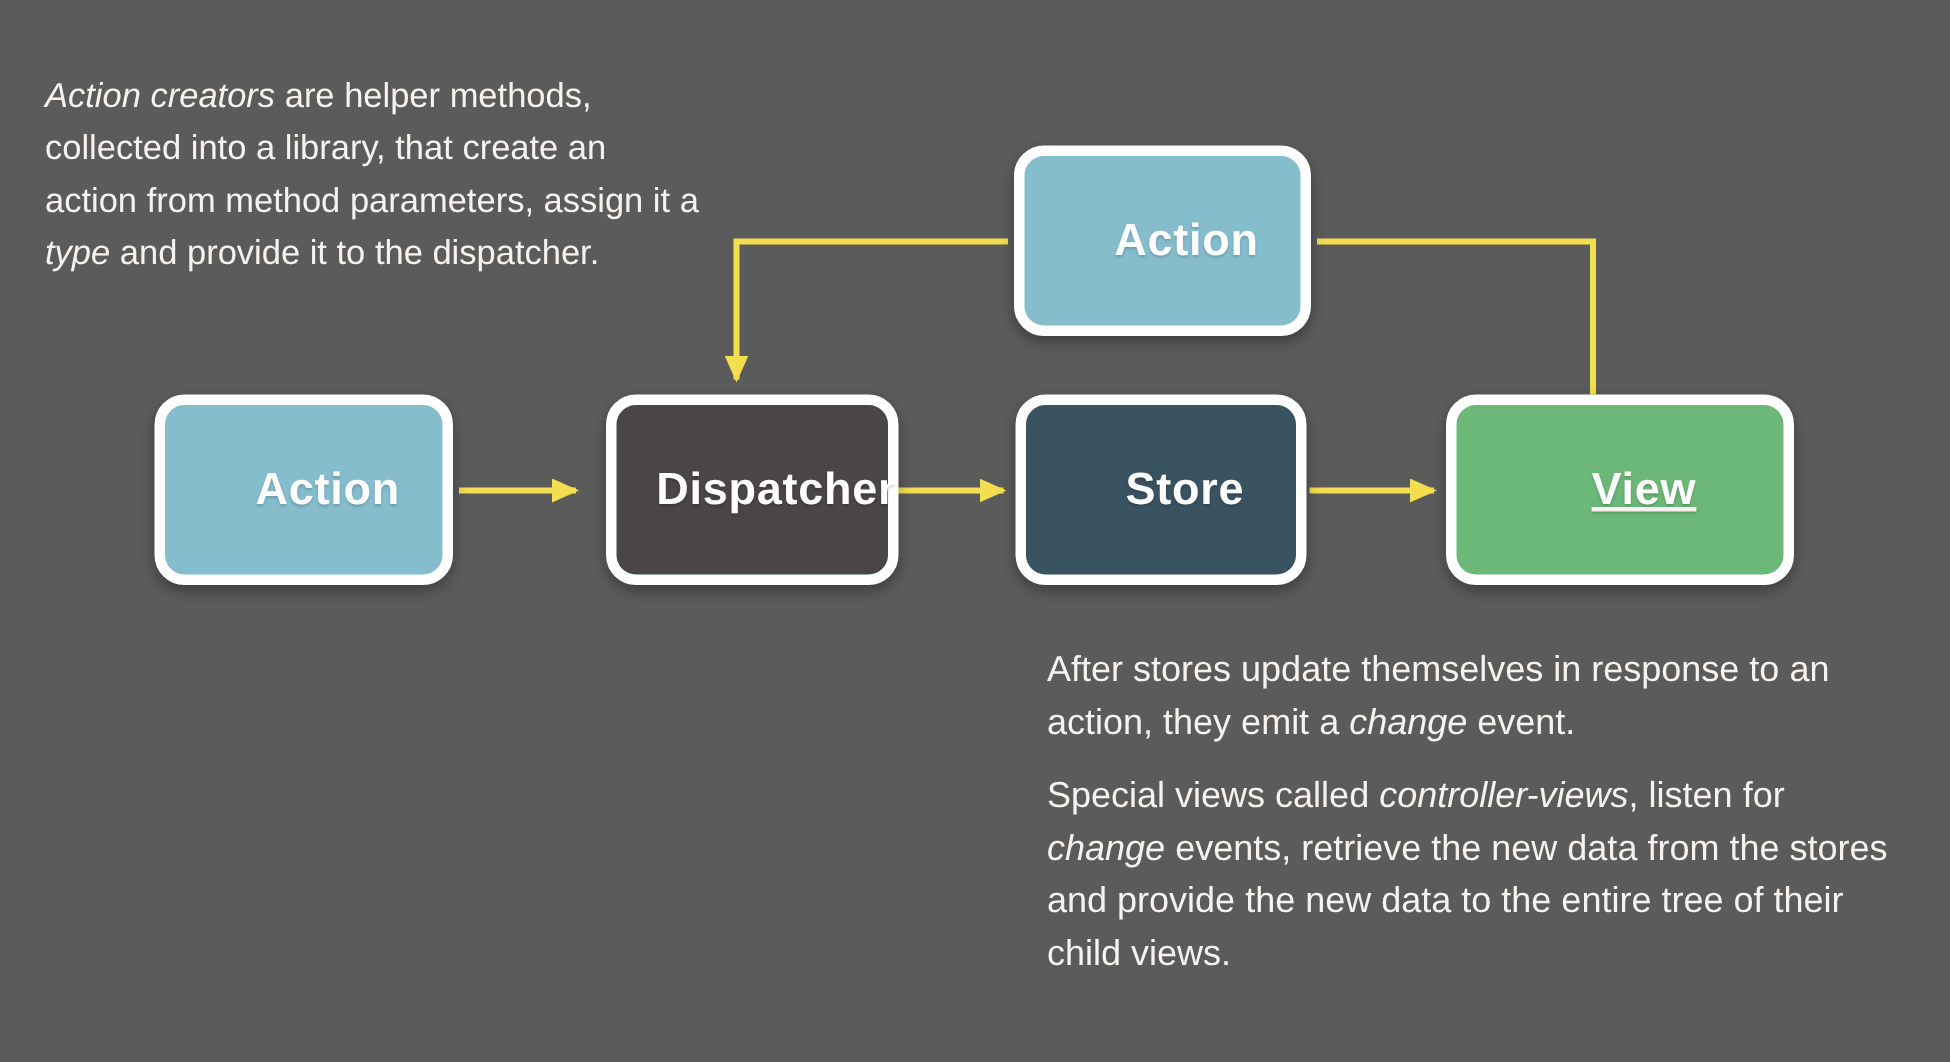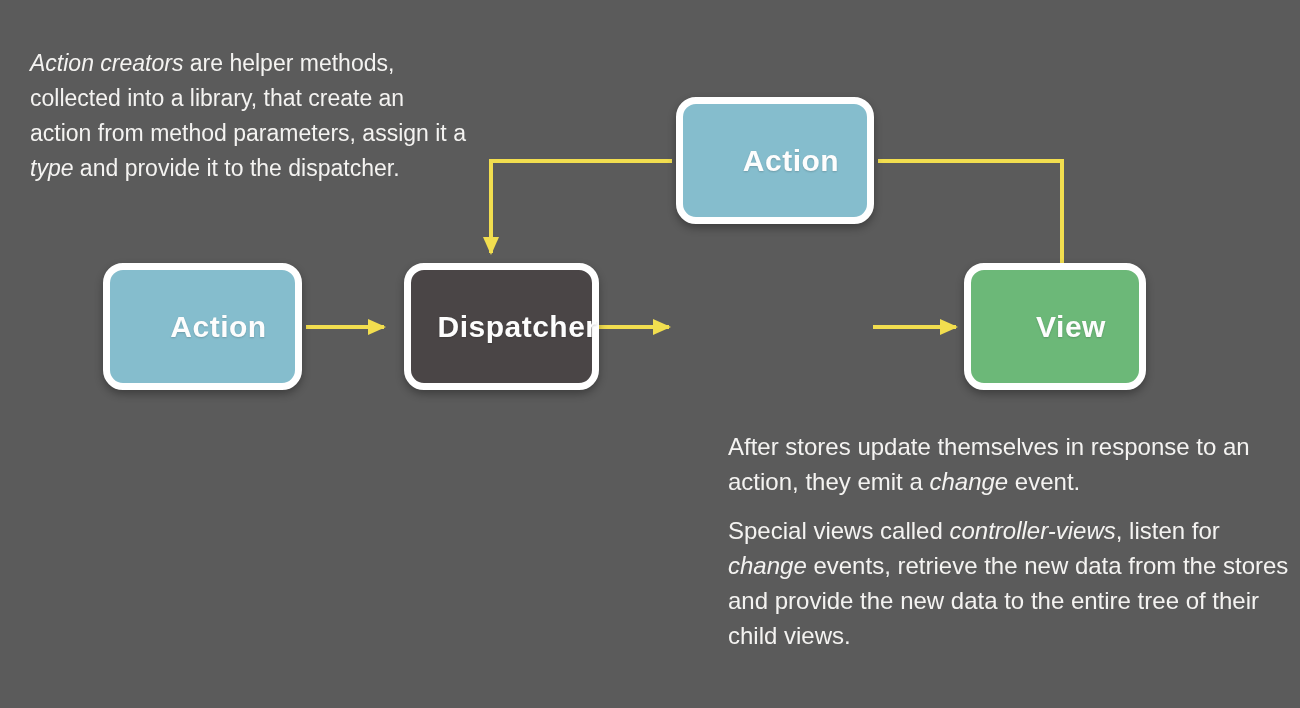--- a/index.html
+++ b/index.html
@@ -48,37 +48,37 @@
     font-size: 30px;
     font-weight: bold;
     color: #fdfdfd;
     text-shadow: 0 1px 2px rgba(0,0,0,0.18);
     letter-spacing: 0.5px;
   }
   .node-action-top { left: 676px; top: 97px;  width: 198px; height: 127px; background: var(--node-action); }
   .node-action     { left: 103px; top: 263px; width: 199px; height: 127px; background: var(--node-action); }
   .node-dispatcher { left: 404px; top: 263px; width: 195px; height: 127px; background: var(--node-dispatcher); }
   .node-store      { left: 677px; top: 263px; width: 194px; height: 127px; background: var(--node-store); }
-  .node-view       { left: 964px; top: 263px; width: 182px; height: 127px; background: var(--node-view); }
+  .node-view       { left: 964px; top: 263px; width: 232px; height: 127px; background: var(--node-view); text-decoration: underline; }
   .note {
     position: absolute;
     font-size: 24px;
     line-height: 35px;
     color: var(--text);
   }
   .note em { font-style: italic; }
   .note-action-creators {
     left: 30px; top: 46px; width: 437px;
     font-size: 23px;
   }
   .note-dispatcher {
     left: 318px; top: 429px; width: 342px;
   }
   .note-store {
-    left: 728px; top: 429px; width: 570px;
+    left: 698px; top: 429px; width: 570px;
   }
   .note-store p + p { margin-top: 14px; }
 </style>
 </head>
 <body>
 
 <div class="canvas">
 
   <svg class="arrow-layer" viewBox="0 0 1300 708" xmlns="http://www.w3.org/2000/svg">
     <defs>
@@ -100,20 +100,23 @@
   </div>
 
   <div class="node node-action">
     <span class="node-label">Action</span>
   </div>
 
   <div class="node node-dispatcher">
     <span class="node-label">Dispatcher</span>
   </div>
 
+  <div class="node node-store">
+    <span class="node-label">Store</span>
+  </div>
 
   <div class="node node-view">
     <span class="node-label">View</span>
   </div>
 
 
   <div class="note note-store">
     <p><span>After stores update themselves in response to an action, they emit a </span><em>change</em><span> event.</span></p>
     <p><span>Special views called </span><em>controller-views</em><span>, listen for </span><em>change</em><span> events, retrieve the new data from the stores and provide the new data to the entire tree of their child views.</span></p>
   </div>

